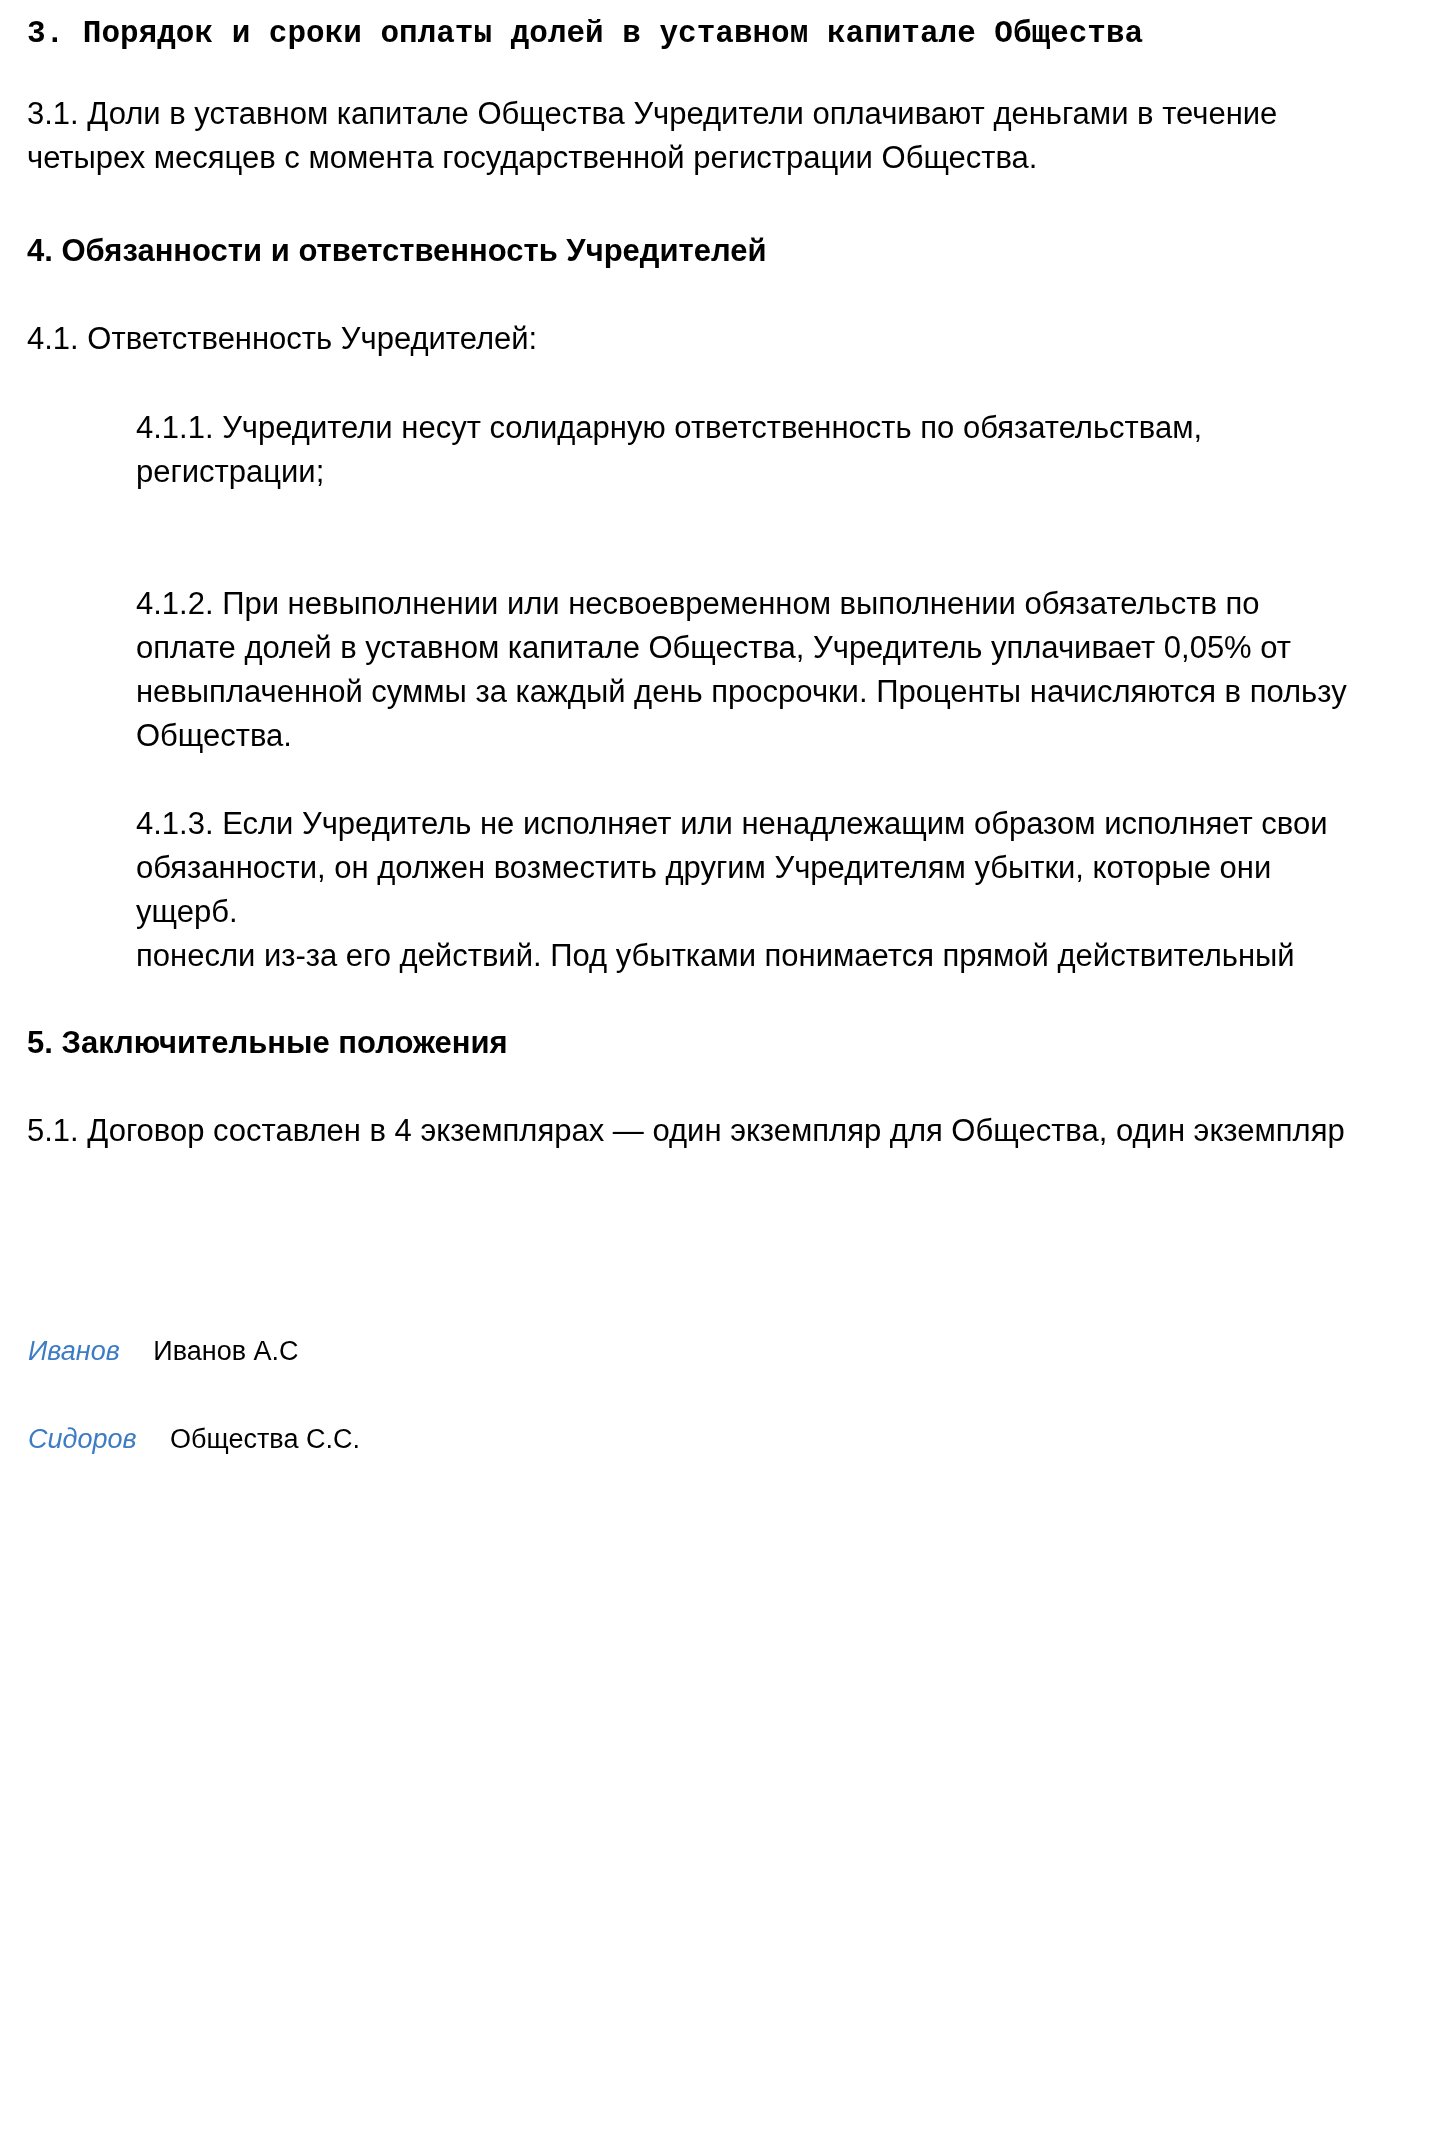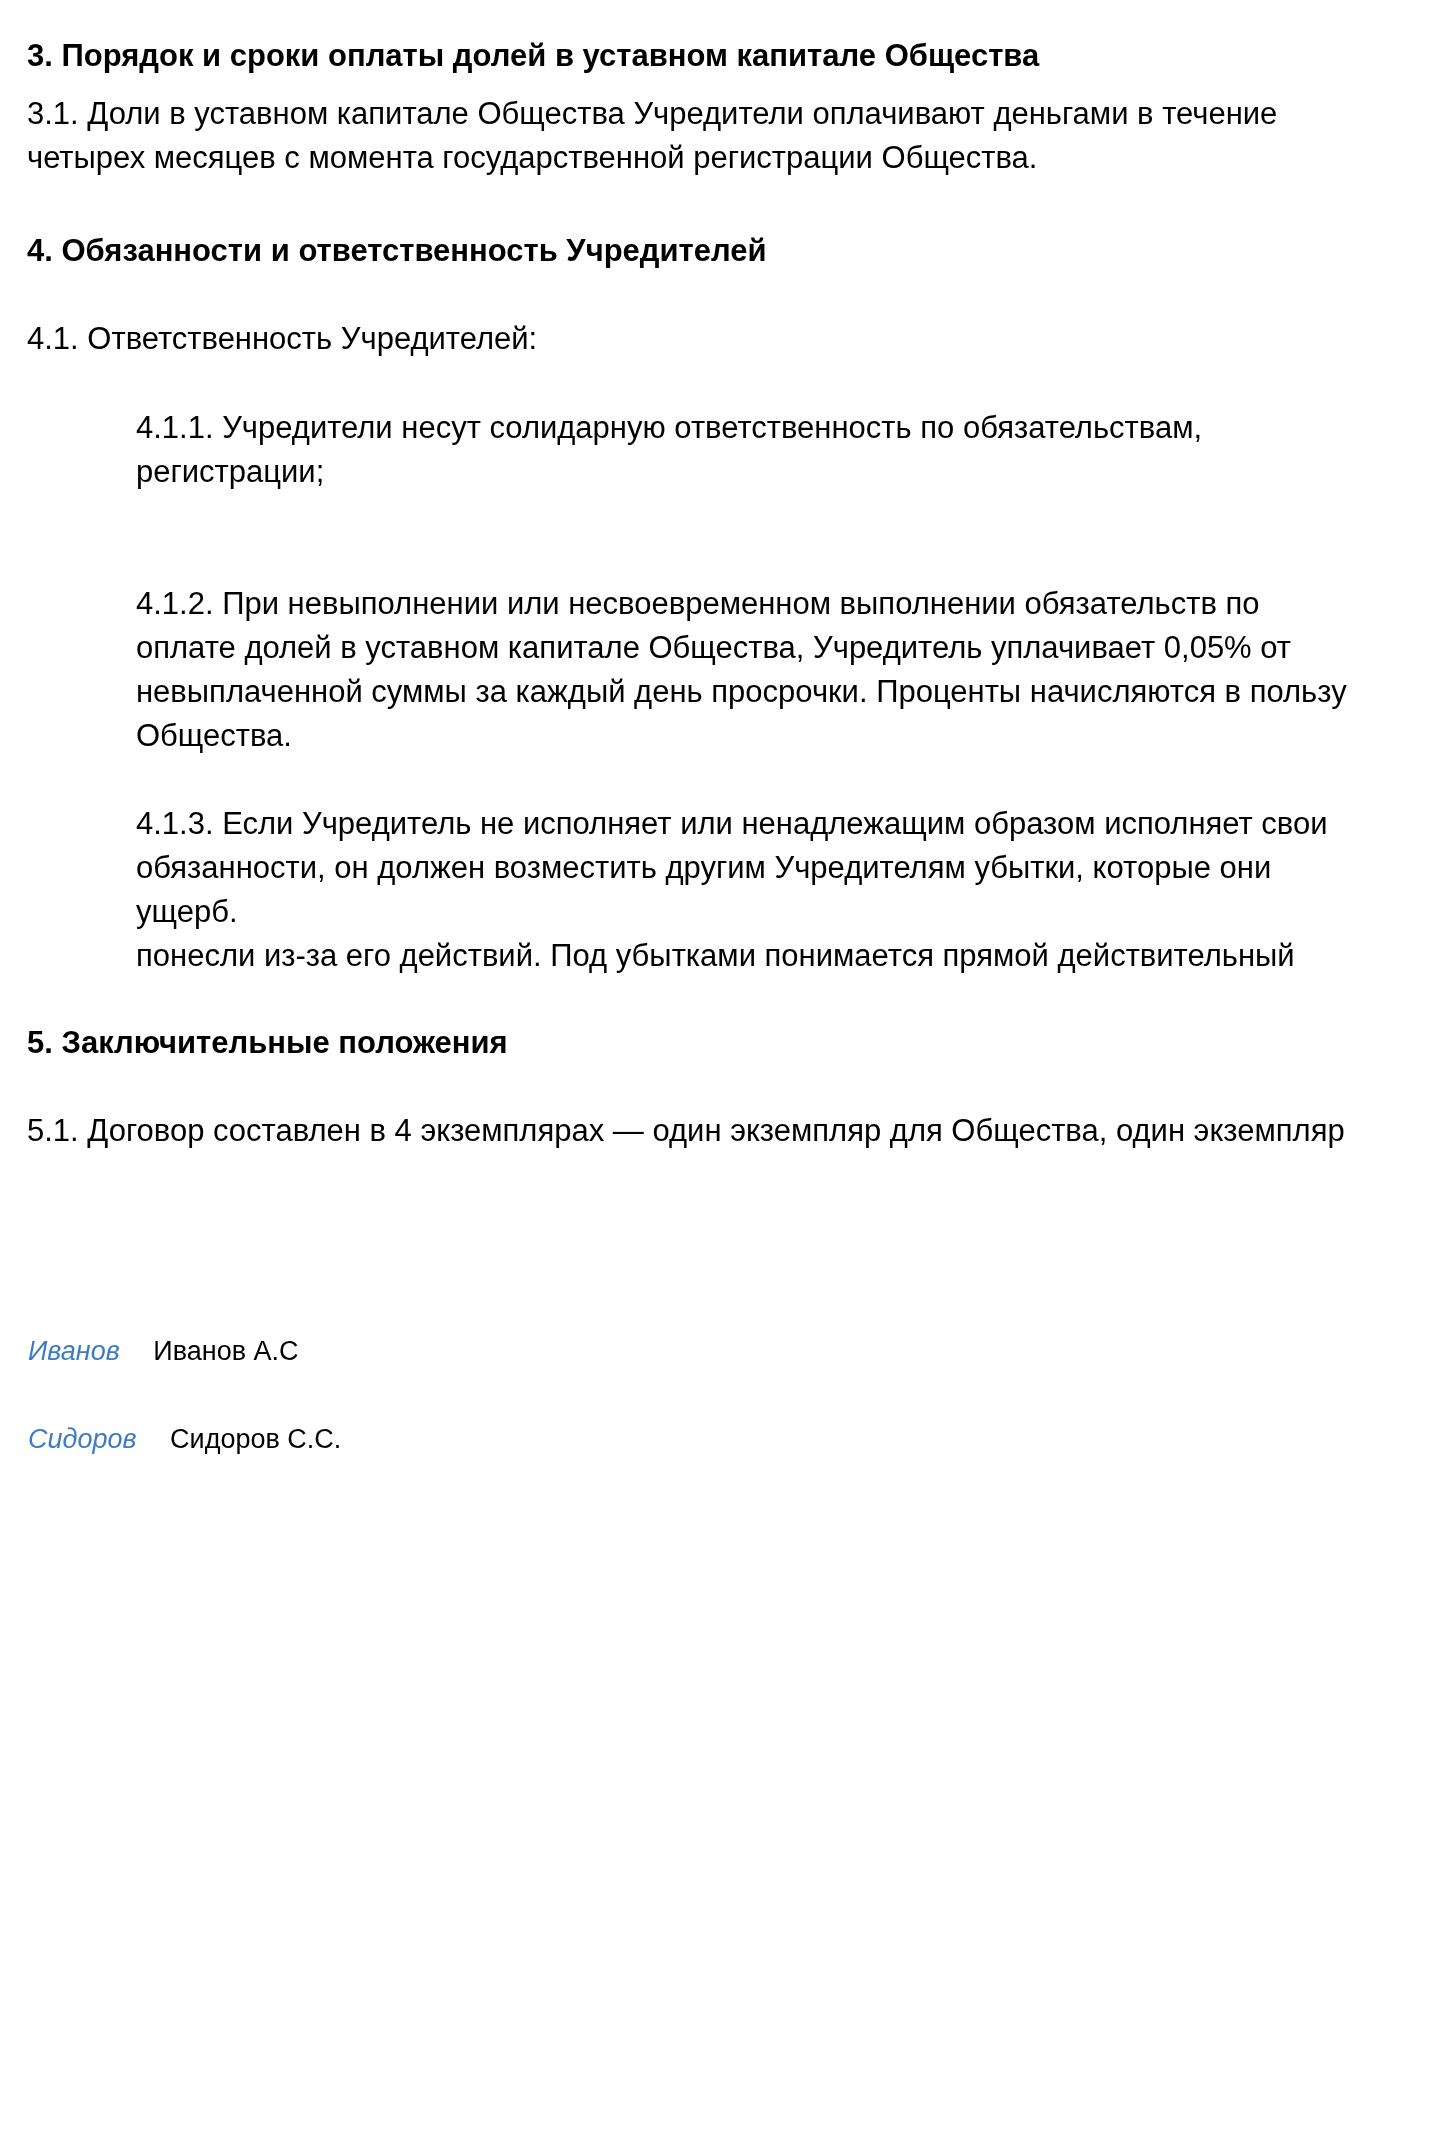--- a/index.html
+++ b/index.html
@@ -50,21 +50,21 @@
       color: #3d7cc4;
       margin-right: 26px;
     }
     .line { display: block; }
   </style>
 </head>
 <body>
 
 <div class="doc">
 
-  <h2 class="block heading" style="top:34px;">3. Порядок и сроки оплаты долей в уставном капитале Общества</h2>
+  <h2 class="block heading" style="top:12px;font-family:Liberation Mono, monospace;">3. Порядок и сроки оплаты долей в уставном капитале Общества</h2>
 
   <p class="block" style="top:92px;">
     <span class="line">3.1. Доли в уставном капитале Общества Учредители оплачивают деньгами в течение</span>
     <span class="line">четырех месяцев с момента государственной регистрации Общества.</span>
   </p>
 
   <h2 class="block heading" style="top:229px;">4. Обязанности и ответственность Учредителей</h2>
 
   <p class="block" style="top:317px;">4.1. Ответственность Учредителей:</p>
 
@@ -94,16 +94,16 @@
   </p>
 
 
   <div class="sig-row" style="top:1329px;">
     <span class="sig">Иванов</span>
     <span>Иванов А.С</span>
   </div>
 
   <div class="sig-row" style="top:1417px;">
     <span class="sig">Сидоров</span>
-    <span>Сидоров С.С.</span>
+    <span>Общества С.С.</span>
   </div>
 
 </div>
 
 </body></html>

